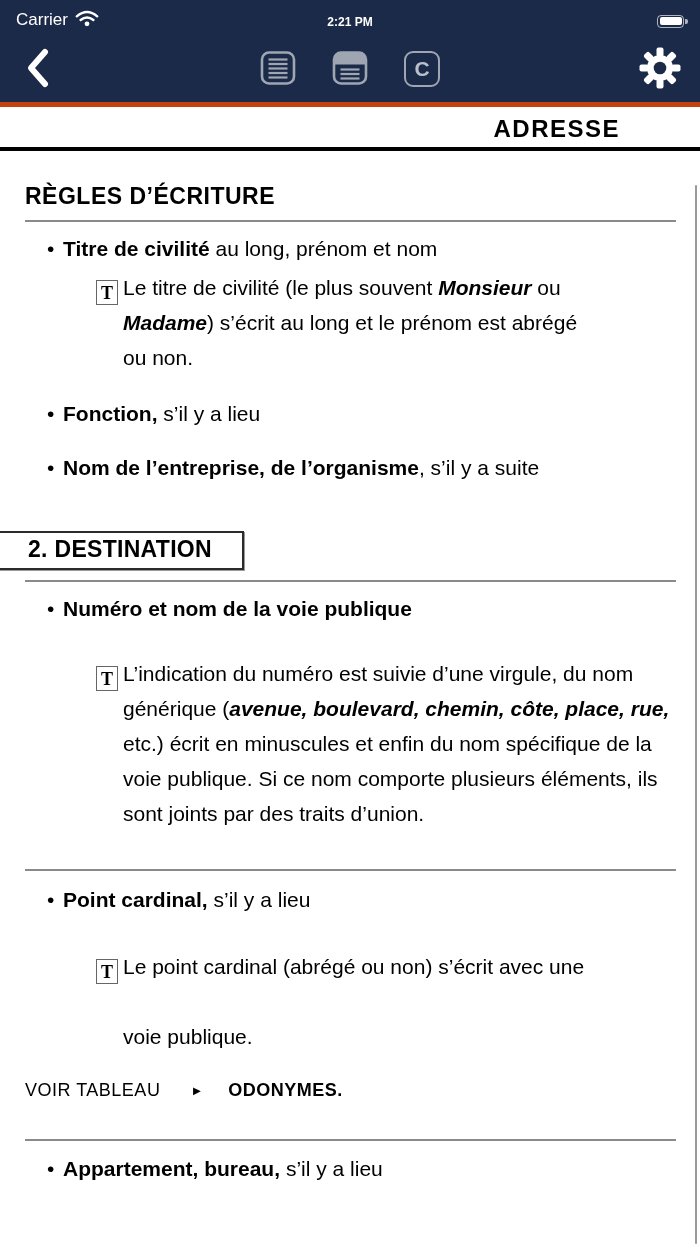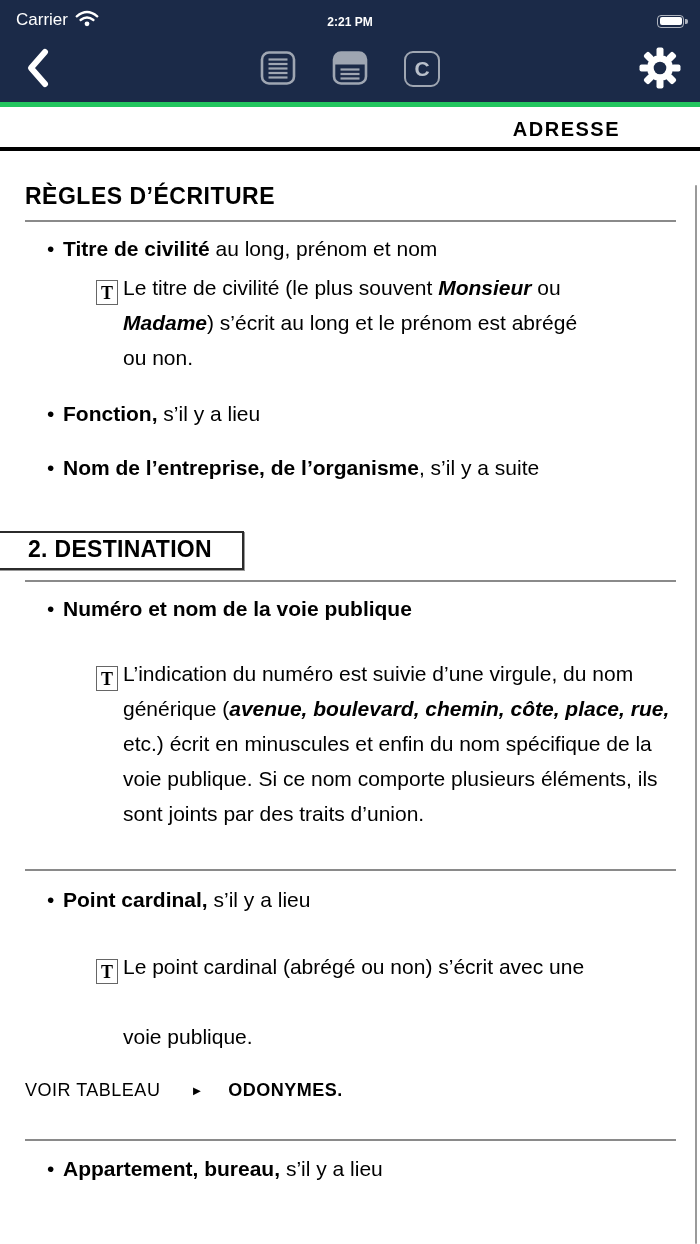--- a/index.html
+++ b/index.html
@@ -4,21 +4,21 @@
 <style>
   * { margin:0; padding:0; box-sizing:border-box; }
   html,body { background:#444; }
   body { font-family:"Liberation Sans", sans-serif; }
   .screen {
     position:relative; width:700px; height:1244px; margin:0 auto;
     background:#fff; overflow:hidden;
   }
 
   
-  .top-chrome { background:#1B2A48; border-bottom:5px solid #22c55e; }
+  .top-chrome { background:#1B2A48; border-bottom:5px solid #c2410c; }
   .status-bar {
     position:relative; height:36px; display:flex; align-items:center;
     padding:0 16px; color:#fff;
   }
   .sb-left { display:flex; align-items:center; gap:7px; padding-top:4px; }
   .carrier { font-size:17px; }
   .sb-time {
     position:absolute; left:0; right:0; top:0; height:36px;
     display:flex; align-items:center; justify-content:center;
     font-size:12px; font-weight:700; padding-top:8px;
@@ -43,21 +43,21 @@
     color:#B9C0CB; font-weight:700; font-size:21px;
   }
   .gear-btn { margin-left:auto; background:none; border:none; cursor:pointer; padding:0; }
 
   
   .page-header {
     height:44px; background:#fff; border-bottom:4px solid #000;
     display:flex; align-items:center; justify-content:flex-end;
     padding:4px 80px 0 0;
   }
-  .page-title { font-size:20px; font-weight:700; letter-spacing:1.5px;text-align:center; }
+  .page-title { font-size:24px; font-weight:700; letter-spacing:1.5px;text-align:center; }
 
   
   .content { position:relative; padding:0 24px 0 25px; color:#000; }
   .doc-title { margin-top:32px; text-align:left; font-size:23px; font-weight:700; letter-spacing:.5px; }
 
   .section-box {
     display:inline-block; margin:36px 0 0 -27px;
     border:2px solid #2b2b2b; box-shadow:1px 1px 0 #9a9a9a;
     padding:3px 30px 5px 28px;
     font-size:23px; font-weight:700; line-height:27px; letter-spacing:.3px;

